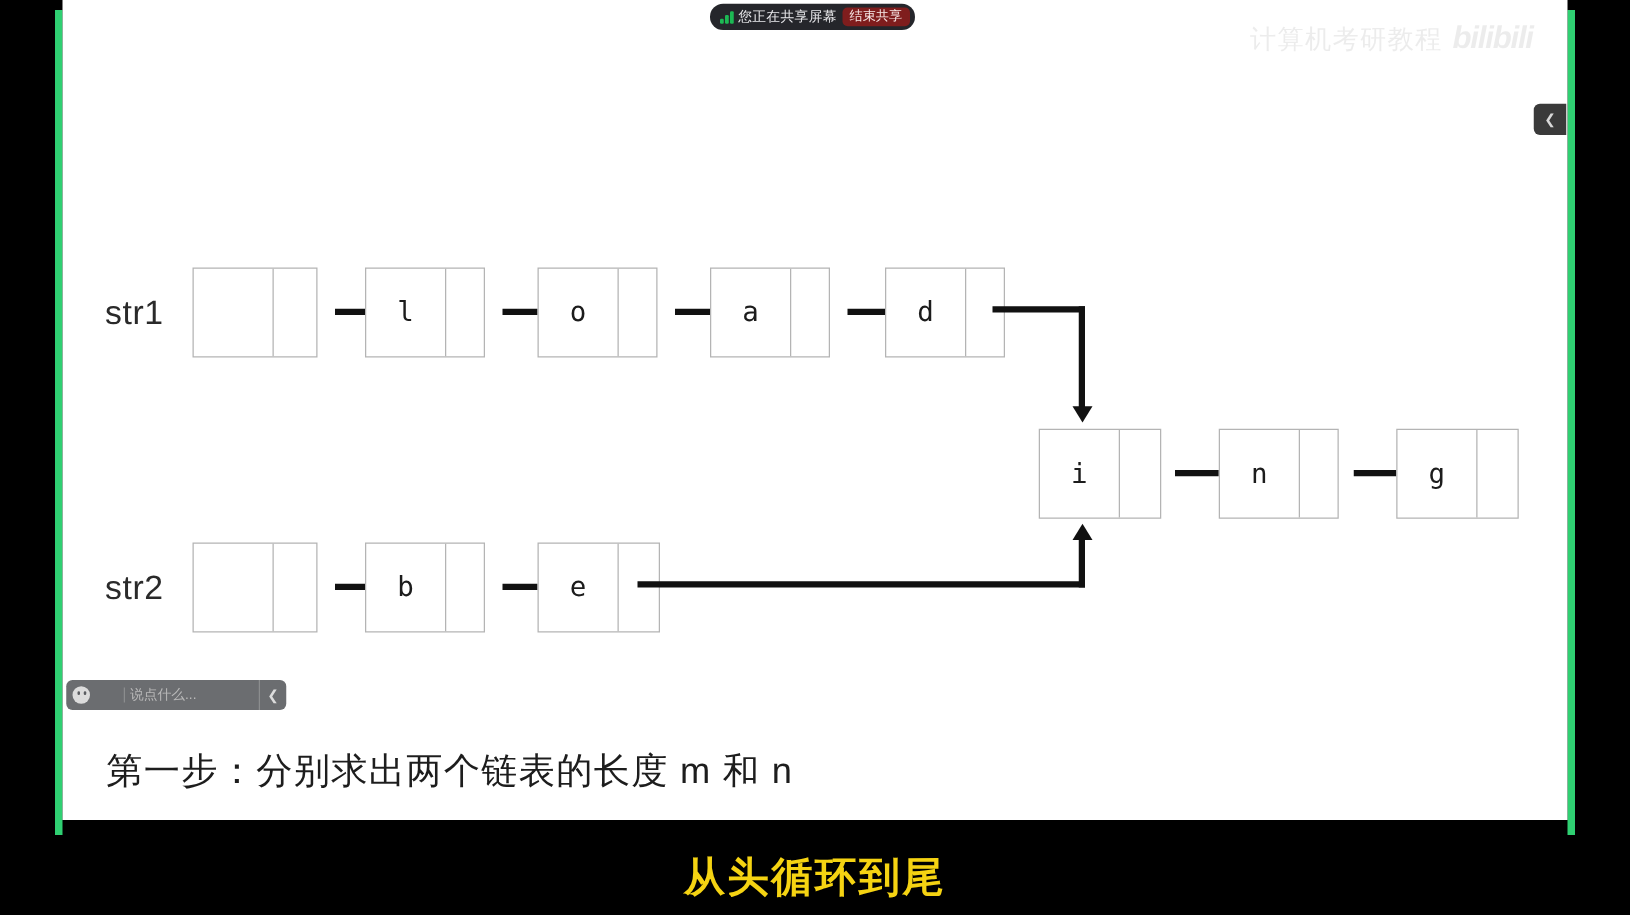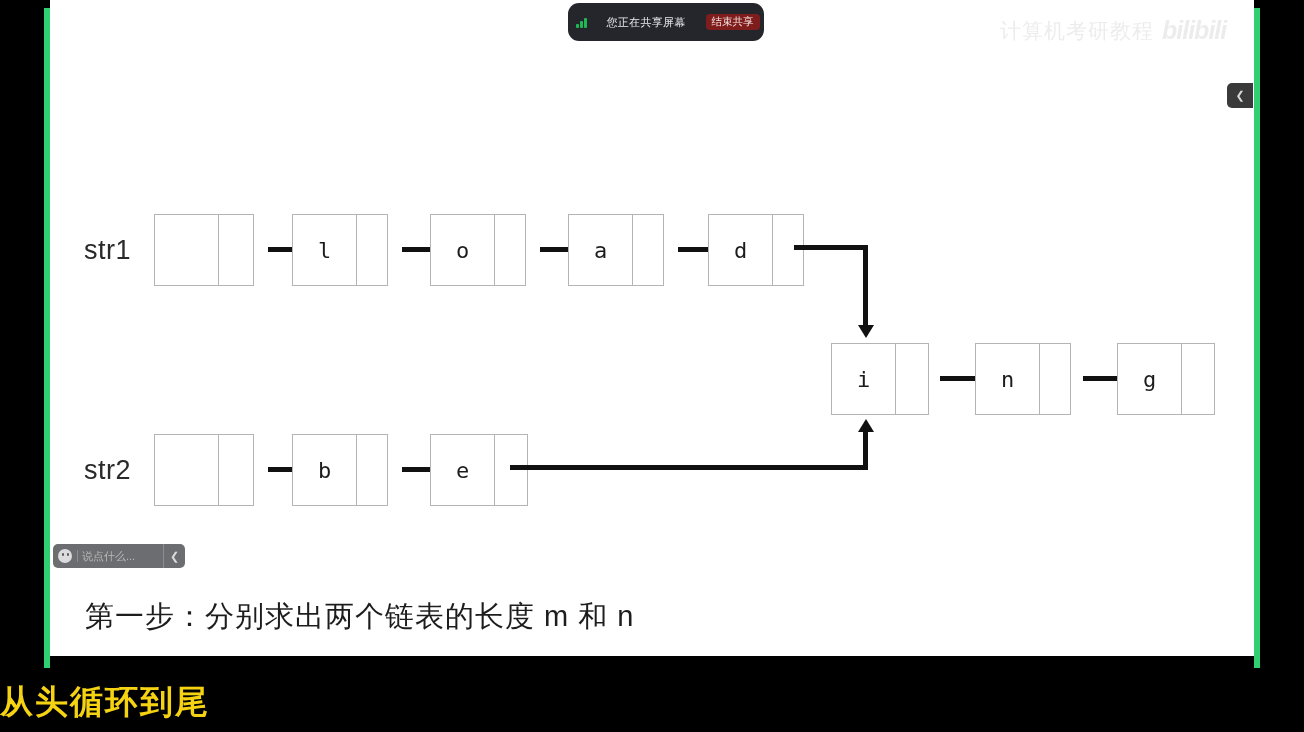--- a/index.html
+++ b/index.html
@@ -31,26 +31,26 @@
     position: absolute;
     left: 50px; top: 0px;
     width: 1204px; height: 656px;
     background: #ffffff;
   }
 
   
   #share-banner {
     position: absolute;
     left: 568px; top: 3px;
-    height: 38px;
+    height: 21px;
     background: #25262b;
     border-radius: 11px;
     display: flex;
     align-items: center;
-    gap: 20px;
+    gap: 4px;
     padding: 0 4px 0 8px;
     z-index: 40;
   }
   .signal-icon {
     display: inline-flex;
     align-items: flex-end;
     gap: 1.5px;
     height: 11px;
   }
   .signal-icon i { display:block; width: 2.5px; background:#1db954; border-radius:1px; }
@@ -193,20 +193,21 @@
   
   #chat-bar {
     position: absolute;
     left: 53px; top: 544px;
     height: 24px;
     background: rgba(70,72,76,.80);
     border-radius: 5px;
     display: flex;
     align-items: center;
     z-index: 36;
+    gap: 22px;
   }
   #chat-emoji-button {
     width: 24px; height: 24px;
     display: flex; align-items: center; justify-content: center;
     cursor: pointer;
   }
   #chat-emoji-button .face {
     width: 14px; height: 14px;
     border-radius: 50%;
     background: #dcdcdc;
@@ -238,21 +239,21 @@
     font-size: 11px;
     border-left: 1px solid rgba(180,180,180,.45);
     cursor: pointer;
   }
 
   
   #subtitle {
     position: absolute;
     left: 0; top: 680px;
     width: 1304px;
-    text-align: left;
+    text-align: center;
     font-size: 33px;
     font-weight: bold;
     color: #f5d312;
     letter-spacing: 2px;
     text-shadow:
       -2px -2px 0 #000, 2px -2px 0 #000,
       -2px  2px 0 #000, 2px  2px 0 #000,
        0px -2.5px 0 #000, 0px 2.5px 0 #000,
       -2.5px 0 0 #000, 2.5px 0 0 #000;
     z-index: 45;

